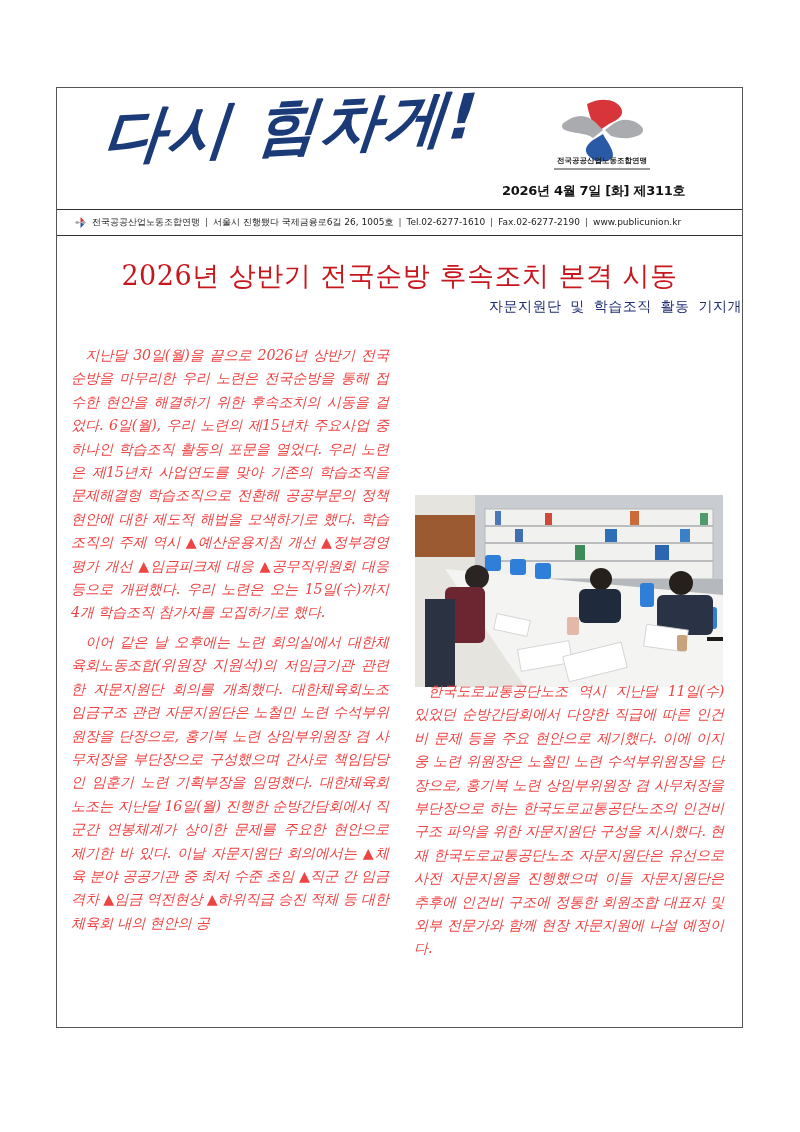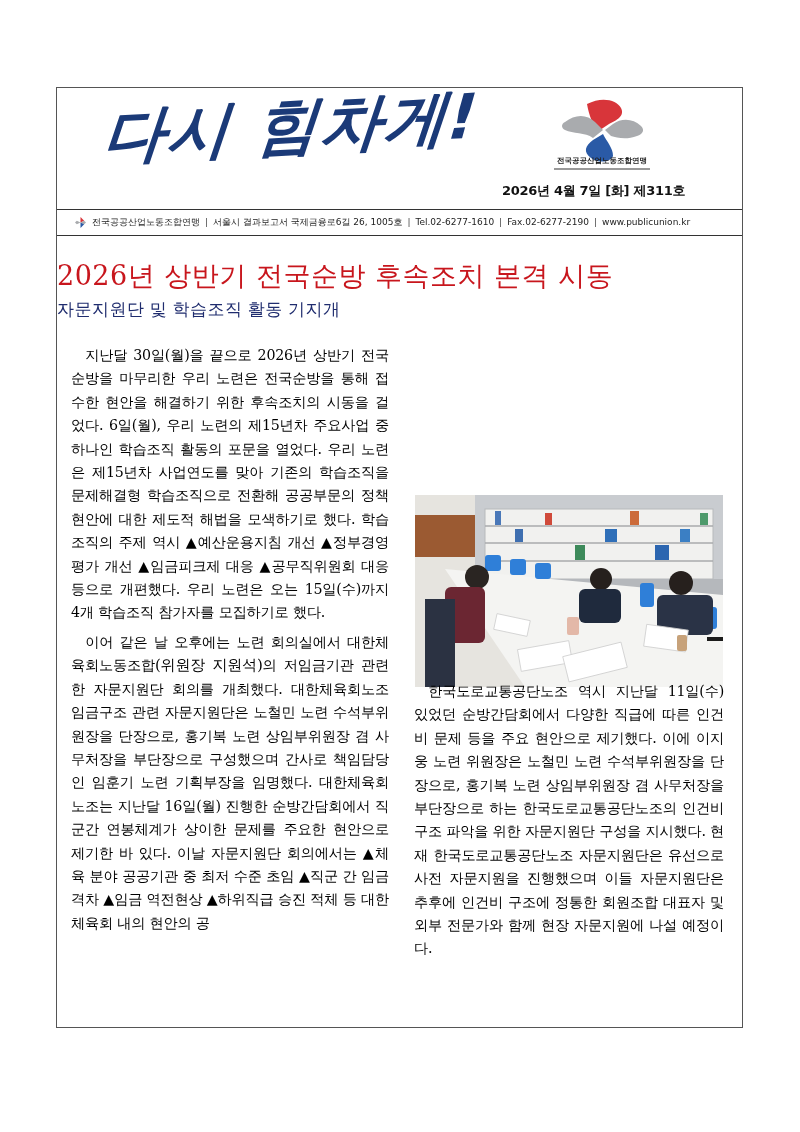--- a/index.html
+++ b/index.html
@@ -17,26 +17,26 @@
     .logo-name { position: absolute; left: 485px; top: 68px; width: 120px; text-align: center;
                  font-family: "DejaVu Sans", sans-serif; font-size: 7.5px; font-weight: bold; color: #222; }
     .logo-sub { position: absolute; left: 497px; top: 80px; width: 96px; height: 2px; background: #999; }
     .issue { position: absolute; left: 445px; top: 94px; font-family: "DejaVu Sans", sans-serif;
              font-size: 13px; font-weight: bold; color: #111; letter-spacing: -0.3px; white-space: nowrap; }
     .infobar { position: absolute; left: 0; top: 121px; width: 685px; height: 26px;
                border-bottom: 1px solid #333; display: flex; align-items: center;
                font-family: "DejaVu Sans", sans-serif; font-size: 9px; color: #222; white-space: nowrap; }
     .infobar .emblem { margin-left: 18px; margin-right: 6px; width: 11px; height: 11px; position: relative; }
     .infobar .sep { margin: 0 5px; color: #444; }
-    .headline { position: absolute; left: 0; top: 170px; width: 685px; text-align: left;
+    .headline { position: absolute; left: 0; top: 170px; width: 685px; text-align: center;
                 font-family: "DejaVu Serif", serif; font-size: 27px; color: #c8161d; letter-spacing: 0.5px; }
-    .subhead { position: absolute; left: 0; top: 210px; width: 685px; text-align: left;
-               font-family: Liberation Sans, sans-serif; font-size: 17px; color: #1f2c6e; letter-spacing: 0.5px; }
+    .subhead { position: absolute; left: 0; top: 210px; width: 685px; text-align: right;
+               font-family: Liberation Mono, monospace; font-size: 14px; color: #1f2c6e; letter-spacing: 0.5px; }
     .col { position: absolute; font-size: 14.2px; line-height: 23.4px; text-align: justify;
-           color: #000000; letter-spacing: -0.2px; }
+           color: #ef4444; letter-spacing: -0.2px; font-style: italic; }
     .col p { margin: 0; text-indent: 1em; }
     .col p + p { margin-top: 6px; }
     .col-left { left: 14px; top: 256px; width: 318px; }
     .col-right-top { left: 357px; top: 256px; width: 310px; }
     .col-right-bottom { left: 357px; top: 592px; width: 310px; }
     .col-right-top p { text-indent: 0; }
     .small { font-size: 15px; }
     .photo { position: absolute; left: 358px; top: 407px; width: 308px; height: 192px; overflow: hidden;
              background: #d9d9d6; }
   </style>
@@ -62,21 +62,21 @@
 
   <div class="infobar">
     <svg class="emblem" viewBox="0 0 12 12">
       <path d="M6 0 L10 4 L6 6 Z" fill="#d8353a"></path>
       <path d="M2 4 L6 6 L2 8 L0 6 Z" fill="#a9abae"></path>
       <path d="M10 4 L12 6 L10 8 L6 6 Z" fill="#a9abae"></path>
       <path d="M6 6 L10 8 L6 12 Z" fill="#2a5aa6"></path>
     </svg>
     <span>전국공공산업노동조합연맹</span>
     <span class="sep">|</span>
-    <span>서울시 결과보고서 국제금융로6길 26, 1005호</span>
+    <span>서울시 진행됐다 국제금융로6길 26, 1005호</span>
     <span class="sep">|</span>
     <span>Tel.02-6277-1610</span>
     <span class="sep">|</span>
     <span>Fax.02-6277-2190</span>
     <span class="sep">|</span>
     <span>www.publicunion.kr</span>
   </div>
 
   <h1 class="headline" style="margin:0;font-weight:normal;">2026년 상반기 전국순방 후속조치 본격 시동</h1>
   <h2 class="subhead" style="margin:0;font-weight:normal;">자문지원단 및 학습조직 활동 기지개</h2>

